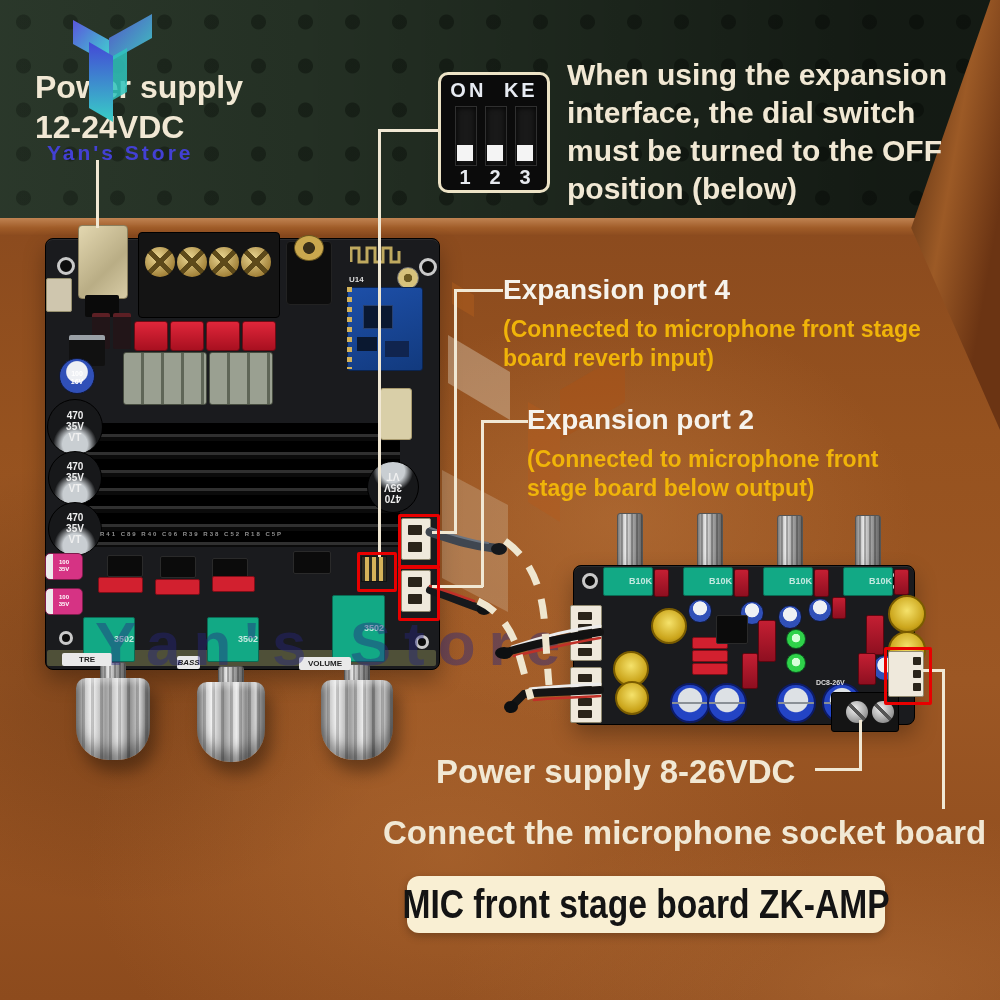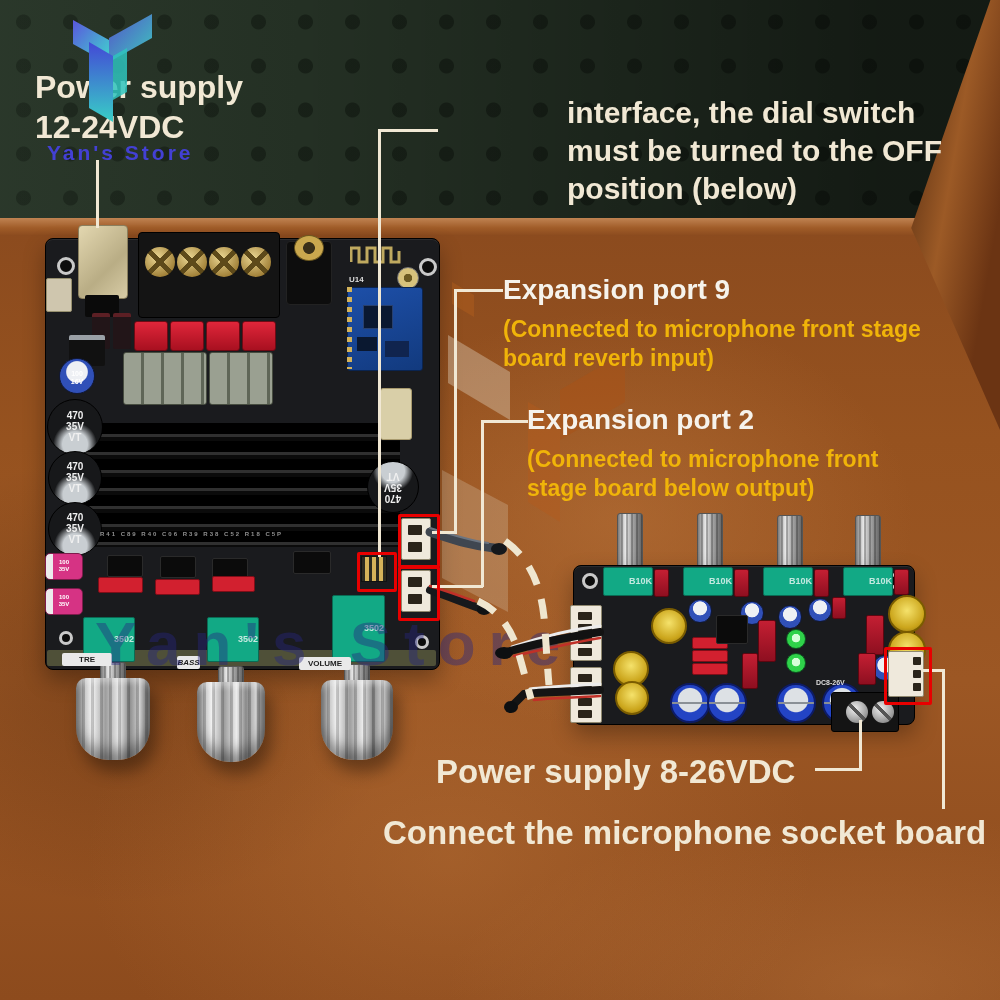--- a/index.html
+++ b/index.html
@@ -143,34 +143,53 @@
   <div class="line" style="left:454px;top:289px;width:3px;height:245px;"></div>
   <div class="line" style="left:432px;top:531px;width:24px;height:3px;"></div>
   <div class="line" style="left:481px;top:420px;width:47px;height:3px;"></div>
   <div class="line" style="left:481px;top:420px;width:3px;height:167px;"></div>
   <div class="line" style="left:432px;top:585px;width:51px;height:3px;"></div>
   <div class="line" style="left:815px;top:768px;width:47px;height:3px;"></div>
   <div class="line" style="left:859px;top:720px;width:3px;height:50px;"></div>
   <div class="line" style="left:921px;top:669px;width:24px;height:3px;"></div>
   <div class="line" style="left:942px;top:669px;width:3px;height:140px;"></div>
 
-
+  <div id="dip">
+    <div id="diplabel">ON KE</div>
+    <div class="dipslot" style="left:14px;">
+        <div class="dipslide"></div>
+      </div>
+    <div class="dipslot" style="left:44px;">
+        <div class="dipslide"></div>
+      </div>
+    <div class="dipslot" style="left:74px;">
+        <div class="dipslide"></div>
+      </div>
+    <div class="dipnum" style="left:13px;">1</div>
+    <div class="dipnum" style="left:43px;">2</div>
+    <div class="dipnum" style="left:73px;">3</div>
+  </div>
+
+  <div class="txt cream" style="left:567px;top:57px;font-size:30px;">When using the expansion</div>
   <div class="txt cream" style="left:567px;top:95px;font-size:30px;">interface, the dial switch</div>
   <div class="txt cream" style="left:567px;top:133px;font-size:30px;">must be turned to the OFF</div>
   <div class="txt cream" style="left:567px;top:171px;font-size:30px;">position (below)</div>
 
-  <div class="txt whiteish" style="left:503px;top:273px;font-size:28px;">Expansion port 9</div>
+  <div class="txt whiteish" style="left:503px;top:273px;font-size:28px;">Expansion port 4</div>
   <div class="txt yellow" style="left:503px;top:316px;font-size:23px;">(Connected to microphone front stage</div>
   <div class="txt yellow" style="left:503px;top:345px;font-size:23px;">board reverb input)</div>
   <div class="txt whiteish" style="left:527px;top:403px;font-size:28px;">Expansion port 2</div>
   <div class="txt yellow" style="left:527px;top:446px;font-size:23px;">(Connected to microphone front</div>
   <div class="txt yellow" style="left:527px;top:475px;font-size:23px;">stage board below output)</div>
 
   <div class="txt cream" style="left:436px;top:752px;font-size:33px;">Power supply 8-26VDC</div>
   <div class="txt cream" style="left:383px;top:813px;font-size:33px;text-align:center;">Connect the microphone socket board</div>
+  <div class="badge">
+    <span>MIC front stage board ZK-AMP</span>
+  </div>
 
   <div id="mainboard">
     <div class="board-comp pcb" style="left:0;top:13px;width:393px;height:430px;"></div>
     <div class="board-comp" style="left:2px;top:425px;width:389px;height:16px;background:#4f5038;border-radius:2px;"></div>
     <div class="board-comp hole" style="left:12px;top:32px;width:18px;height:18px;"></div>
     <div class="board-comp hole" style="left:374px;top:33px;width:18px;height:18px;"></div>
     <div class="board-comp hole" style="left:14px;top:406px;width:14px;height:14px;"></div>
     <div class="board-comp hole" style="left:370px;top:410px;width:14px;height:14px;"></div>
     <div class="board-comp" style="left:33px;top:0;width:48px;height:72px;background:linear-gradient(135deg,#e3d7b0,#b9ad85 60%,#d8cca6);border:1px solid #8a7f5e;border-radius:4px;"></div>
     <div class="board-comp" style="left:40px;top:70px;width:34px;height:22px;background:#0a0a0a;border-radius:2px;"></div>

